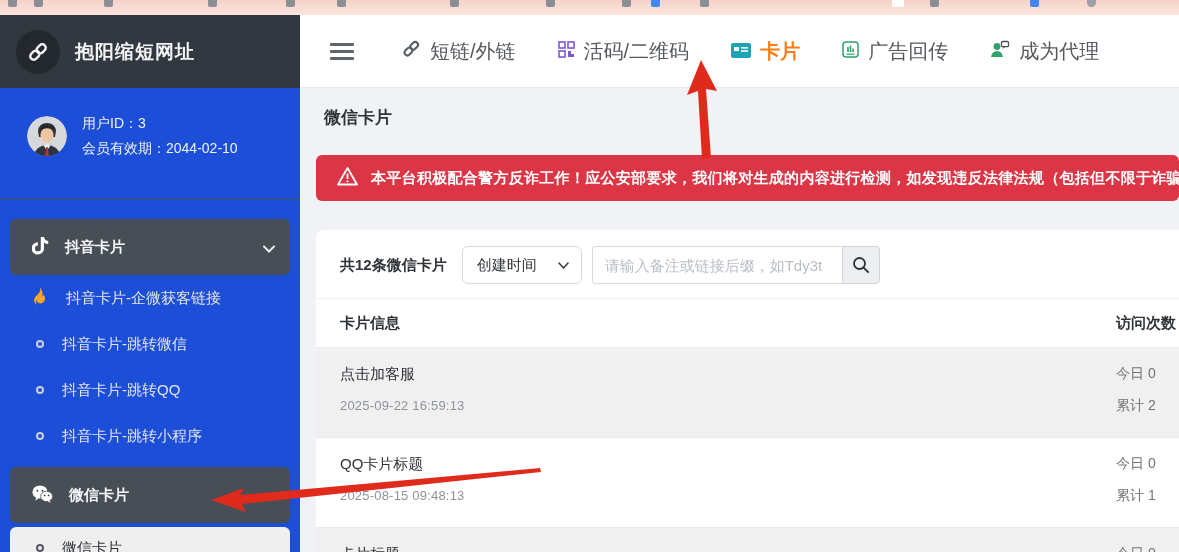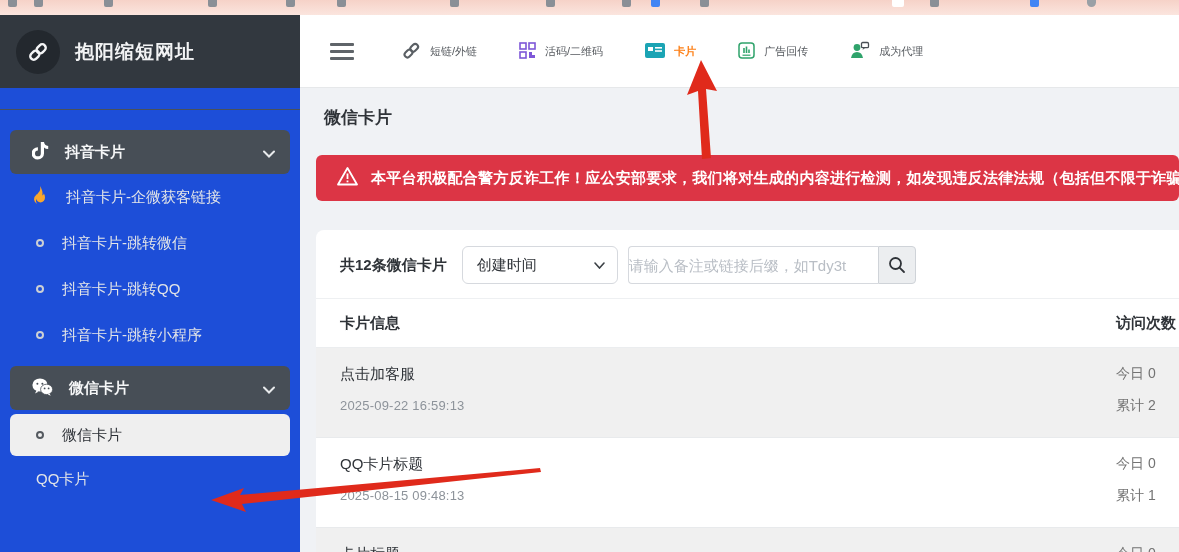--- a/index.html
+++ b/index.html
@@ -21,47 +21,47 @@
   
   .sidebar { width:300px; flex-shrink:0; background:#1d4ed8; color:#fff; overflow:hidden; }
   .brand { height:73px; background:#32383f; display:flex; align-items:center; padding:0 16px; gap:15px; }
   .brand-logo { width:44px; height:44px; border-radius:50%; background:#23282e; display:flex; align-items:center; justify-content:center; flex-shrink:0; }
   .brand-name { font-size:19px; font-weight:bold; letter-spacing:1px; color:#f2f3f4; }
   .user { display:flex; align-items:center; gap:15px; padding:23px 16px 16px 27px; }
   .avatar { width:40px; height:40px; border-radius:50%; overflow:hidden; flex-shrink:0; }
   .user-lines { font-size:14px; line-height:25px; color:#f0f1f2; }
   .sb-divider { border-top:1px solid #4a5159; margin-top:21px; }
   .menu { padding-top:20px; }
-  .menu-group { margin:0 10px; height:44px; border-radius:6px; background:#474e56; display:flex; align-items:center; gap:16px; padding:0 15px 0 22px; font-size:15px; font-weight:bold; color:#f5f6f7; cursor:pointer; }
+  .menu-group { margin:0 10px; height:56px; border-radius:6px; background:#474e56; display:flex; align-items:center; gap:16px; padding:0 15px 0 22px; font-size:15px; font-weight:bold; color:#f5f6f7; cursor:pointer; }
   .menu-group .chev { margin-left:auto; }
   .menu-item { height:46px; display:flex; align-items:center; gap:18px; padding:0 16px 0 36px; font-size:15px; color:#e3e5e7; cursor:pointer; }
   .menu-item .dot { width:8px; height:8px; border:2px solid #ccd0d4; border-radius:50%; flex-shrink:0; }
   .menu-item.active { background:#efefef; color:#2c3036; border-radius:6px; margin:4px 10px 0; height:42px; padding-left:26px; }
   .menu-item.active .dot { border-color:#555a60; }
   .menu-item .fire { margin-left:-4px; }
   .mg-wechat { margin-top:8px; }
 
   
   .main { flex:1; min-width:0; display:flex; flex-direction:column; }
   .topnav { height:73px; background:#fff; border-bottom:1px solid #e6e8ea; display:flex; align-items:center; padding:0 30px; gap:42px; }
   .hamburger { width:24px; display:flex; flex-direction:column; gap:4px; cursor:pointer; margin-right:6px; }
   .hamburger i { display:block; height:3px; background:#5f6469; border-radius:1px; }
-  .nav-item { display:flex; align-items:center; gap:9px; font-size:11px; color:#55595e; cursor:pointer; white-space:nowrap; }
+  .nav-item { display:flex; align-items:center; gap:9px; font-size:20px; color:#55595e; cursor:pointer; white-space:nowrap; }
   .nav-item.active { color:#fd7e14; font-weight:bold; }
 
   .content { flex:1; padding-left:16px; overflow:hidden; }
   .page-title { margin-top:18px; margin-left:8px; font-size:17px; font-weight:bold; color:#2f3338; }
   .banner { margin-top:26px; height:46px; background:#dc3545; border-radius:6px; color:#fff; display:flex; align-items:center; gap:13px; padding-left:21px; font-size:15px; font-weight:bold; letter-spacing:.3px; white-space:nowrap; overflow:hidden; }
 
   .card { margin-top:29px; background:#fff; border-radius:8px 0 0 0; min-height:330px; }
   .filter-row { display:flex; align-items:center; padding:16px 24px 14px; }
   .count-label { font-size:15px; font-weight:bold; color:#2f3338; margin-right:15px; }
-  .select { width:156px; height:38px; border:1px solid #d6d9de; border-radius:6px; display:flex; align-items:center; justify-content:space-between; padding:0 12px 0 14px; font-size:15px; color:#2f3338; cursor:pointer; margin-right:10px; background:#fff; }
+  .select { width:120px; height:38px; border:1px solid #d6d9de; border-radius:6px; display:flex; align-items:center; justify-content:space-between; padding:0 12px 0 14px; font-size:15px; color:#2f3338; cursor:pointer; margin-right:10px; background:#fff; }
   .search-group { display:flex; }
-  .search-input { width:250px; height:38px; border:1px solid #d6d9de; border-right:none; border-radius:4px 0 0 4px; padding:0 0; font-size:15px; color:#303133; font-family:inherit; outline:none; }
+  .search-input { width:250px; height:38px; border:1px solid #d6d9de; border-right:none; border-radius:4px 0 0 4px; padding:0 12px; font-size:15px; color:#303133; font-family:inherit; outline:none; }
   .search-input::placeholder { color:#b9bec5; }
   .search-btn { width:38px; height:38px; border:1px solid #cfd3d8; background:#eceef0; border-radius:0 4px 4px 0; display:flex; align-items:center; justify-content:center; cursor:pointer; }
 
   .thead { position:relative; border-top:1px solid #eef0f2; border-bottom:1px solid #ebedef; padding:15px 24px 14px; font-size:15px; font-weight:bold; color:#2f3338; }
   .col-right { position:absolute; left:800px; top:15px; white-space:nowrap; }
   .trow { position:relative; padding:17px 24px 24px; border-bottom:1px solid #e8eaec; }
   .trow.striped { background:#f0f0f0; }
   .row-title { font-size:15px; color:#2f3338; }
   .row-date { font-size:13px; color:#8d939a; margin-top:14px; letter-spacing:.2px; }
   .row-stats { position:absolute; left:800px; top:17px; font-size:14px; color:#737373; white-space:nowrap; }
@@ -98,20 +98,37 @@
         <svg width="24" height="24" viewBox="0 0 24 24">
             <g transform="rotate(-45 12 12)" fill="none" stroke="#f4f5f6" stroke-width="2.4" stroke-linecap="round">
               <rect x="2.5" y="8.5" width="10" height="7" rx="3.5"></rect>
               <rect x="11.5" y="8.5" width="10" height="7" rx="3.5"></rect>
             </g>
           </svg>
       </span>
       <span class="brand-name">抱阳缩短网址</span>
     </div>
 
+    <div class="user">
+      <span class="avatar">
+        <svg width="40" height="40" viewBox="0 0 40 40">
+          <circle cx="20" cy="20" r="20" fill="#d6d8db"></circle>
+          <path d="M11 15 q1-8 9-8 q8 0 9 8 l-1 6 h-16 z" fill="#30303a"></path>
+          <ellipse cx="20" cy="19" rx="6.6" ry="7.6" fill="#eec6a4"></ellipse>
+          <path d="M13.4 14.5 q6.6-4.5 13.2 0 l-.4-3.5 q-6.2-4.5-12.4 0 z" fill="#26262e"></path>
+          <path d="M6 40 q4-11 14-11 q10 0 14 11 z" fill="#2e3442"></path>
+          <path d="M16.5 29.5 l3.5 5 3.5-5 -3.5-1 z" fill="#f2f2f2"></path>
+          <path d="M19.2 31 h1.6 l1 9 h-3.6 z" fill="#c23434"></path>
+        </svg>
+      </span>
+      <div class="user-lines">
+        <div>用户ID：3</div>
+        <div>会员有效期：2044-02-10</div>
+      </div>
+    </div>
     <div class="sb-divider"></div>
 
     <nav class="menu">
       <div class="menu-group">
         <span>
           <svg width="17" height="19" viewBox="0 0 17 19">
               <path d="M12 1 h-3.2 v11.4 a2.9 2.9 0 1 1 -2.9 -2.9 v-3.3 a6.2 6.2 0 1 0 6.1 6.2 v-6 q1.6 1.5 4.2 1.7 v-3.2 q-3.8-.4-4.2-3.9 z" fill="#fff"></path>
             </svg>
         </span>
         <span>抖音卡片</span>

